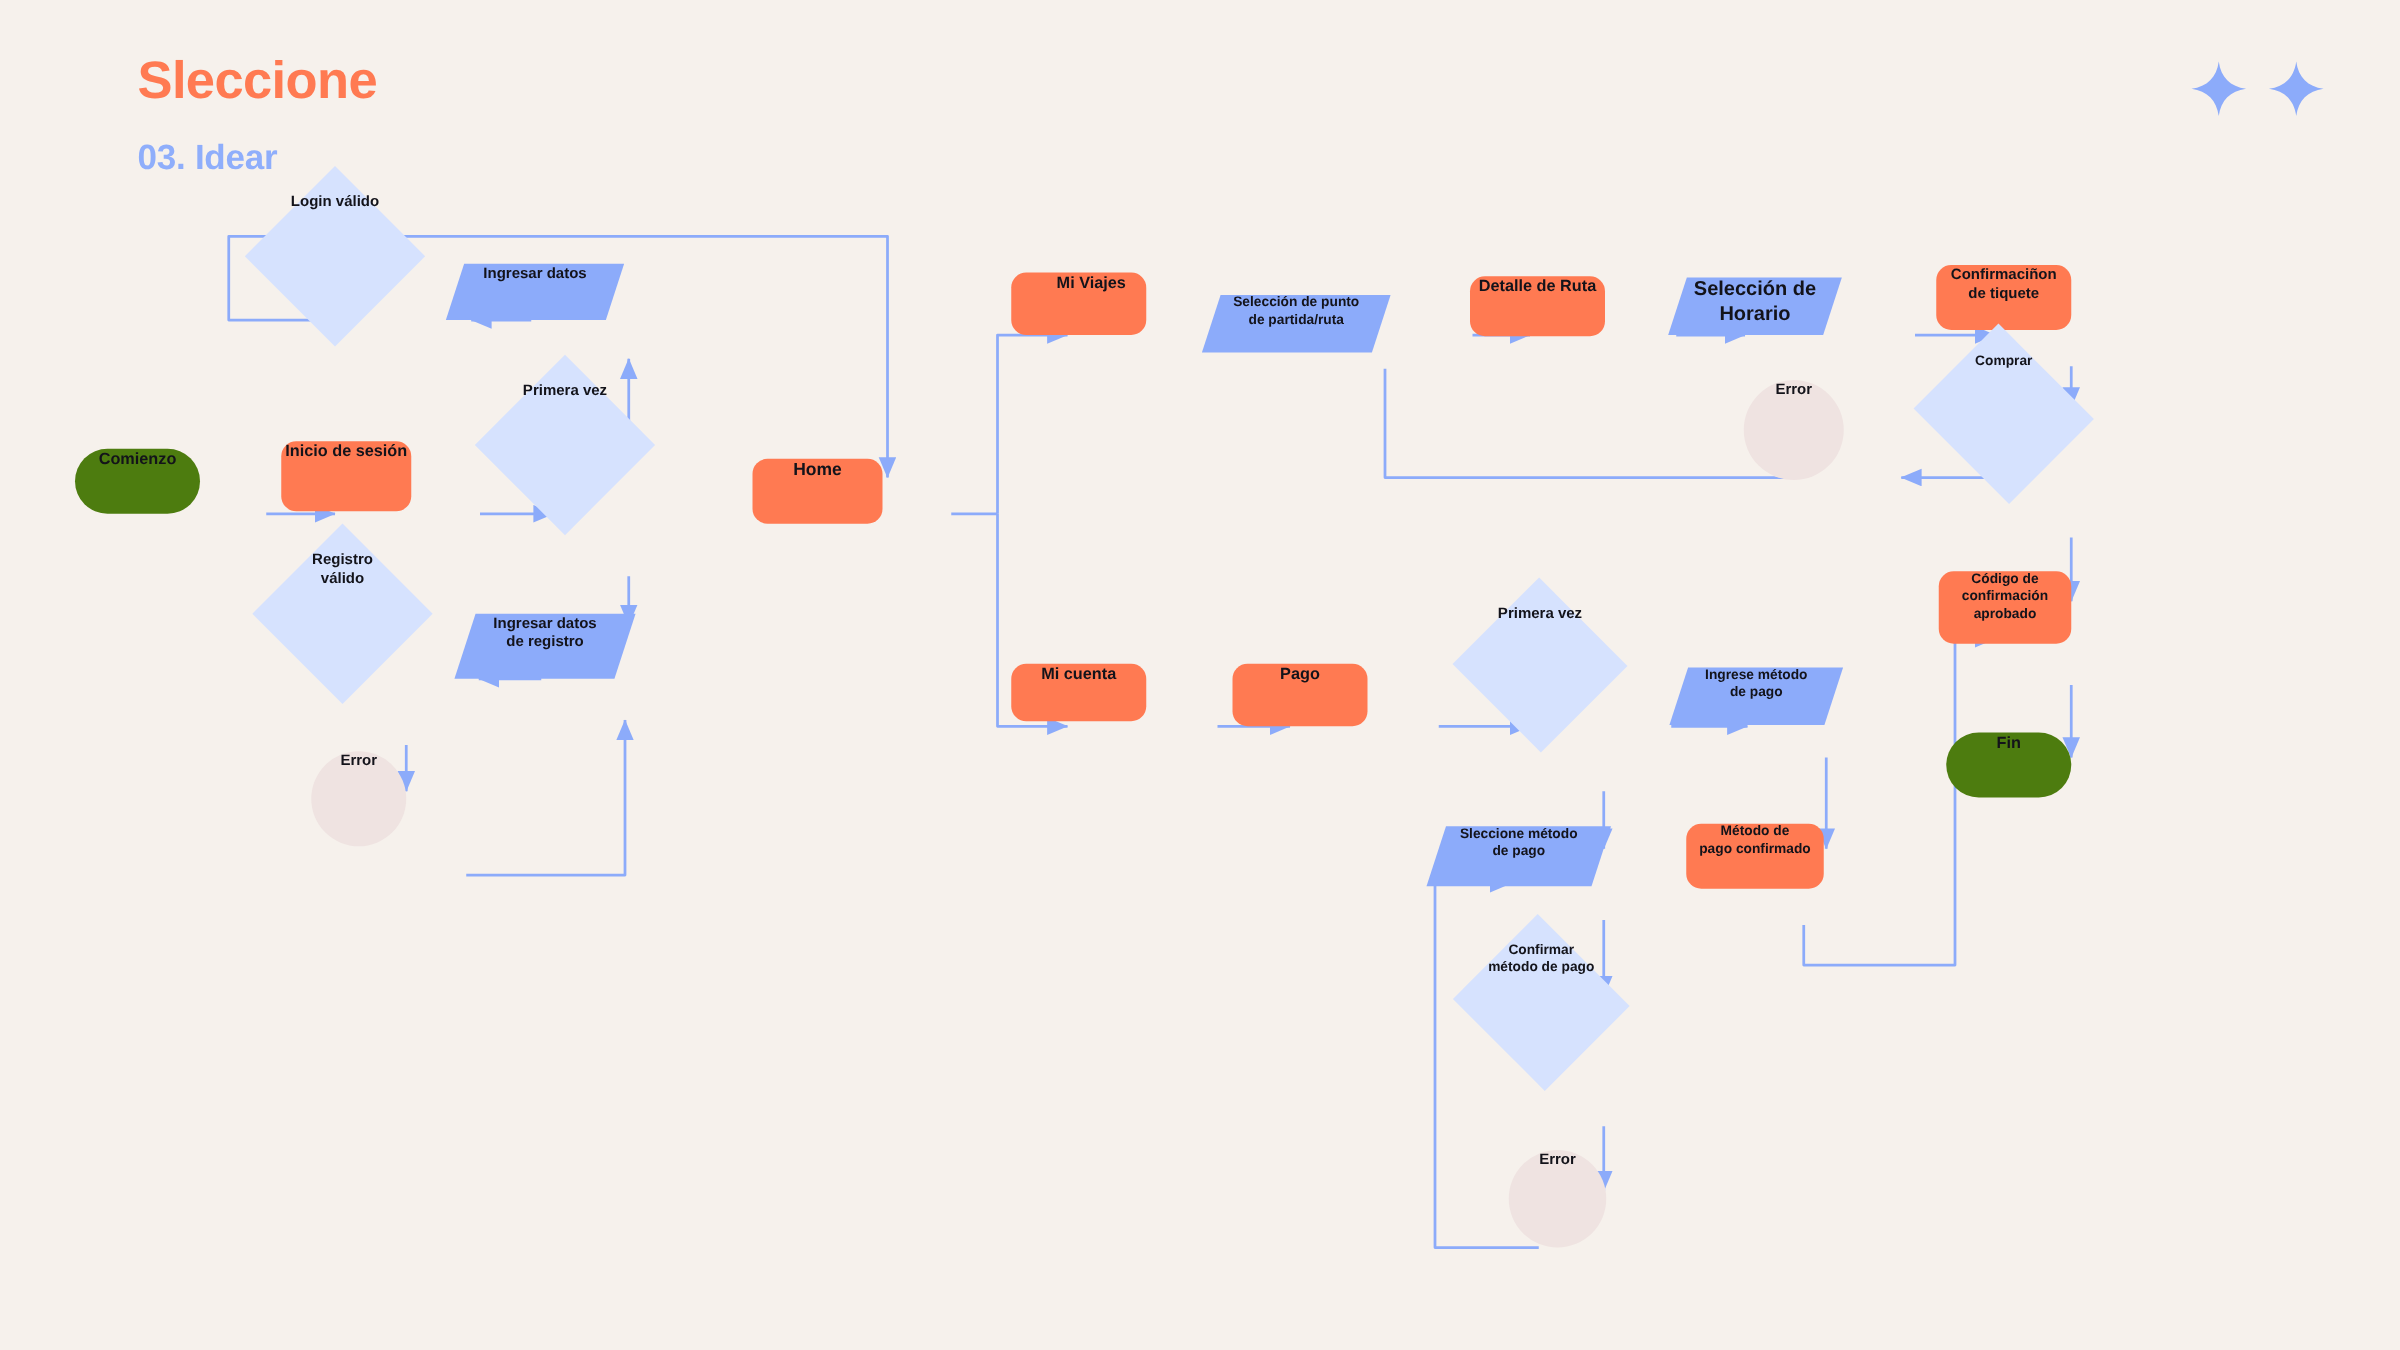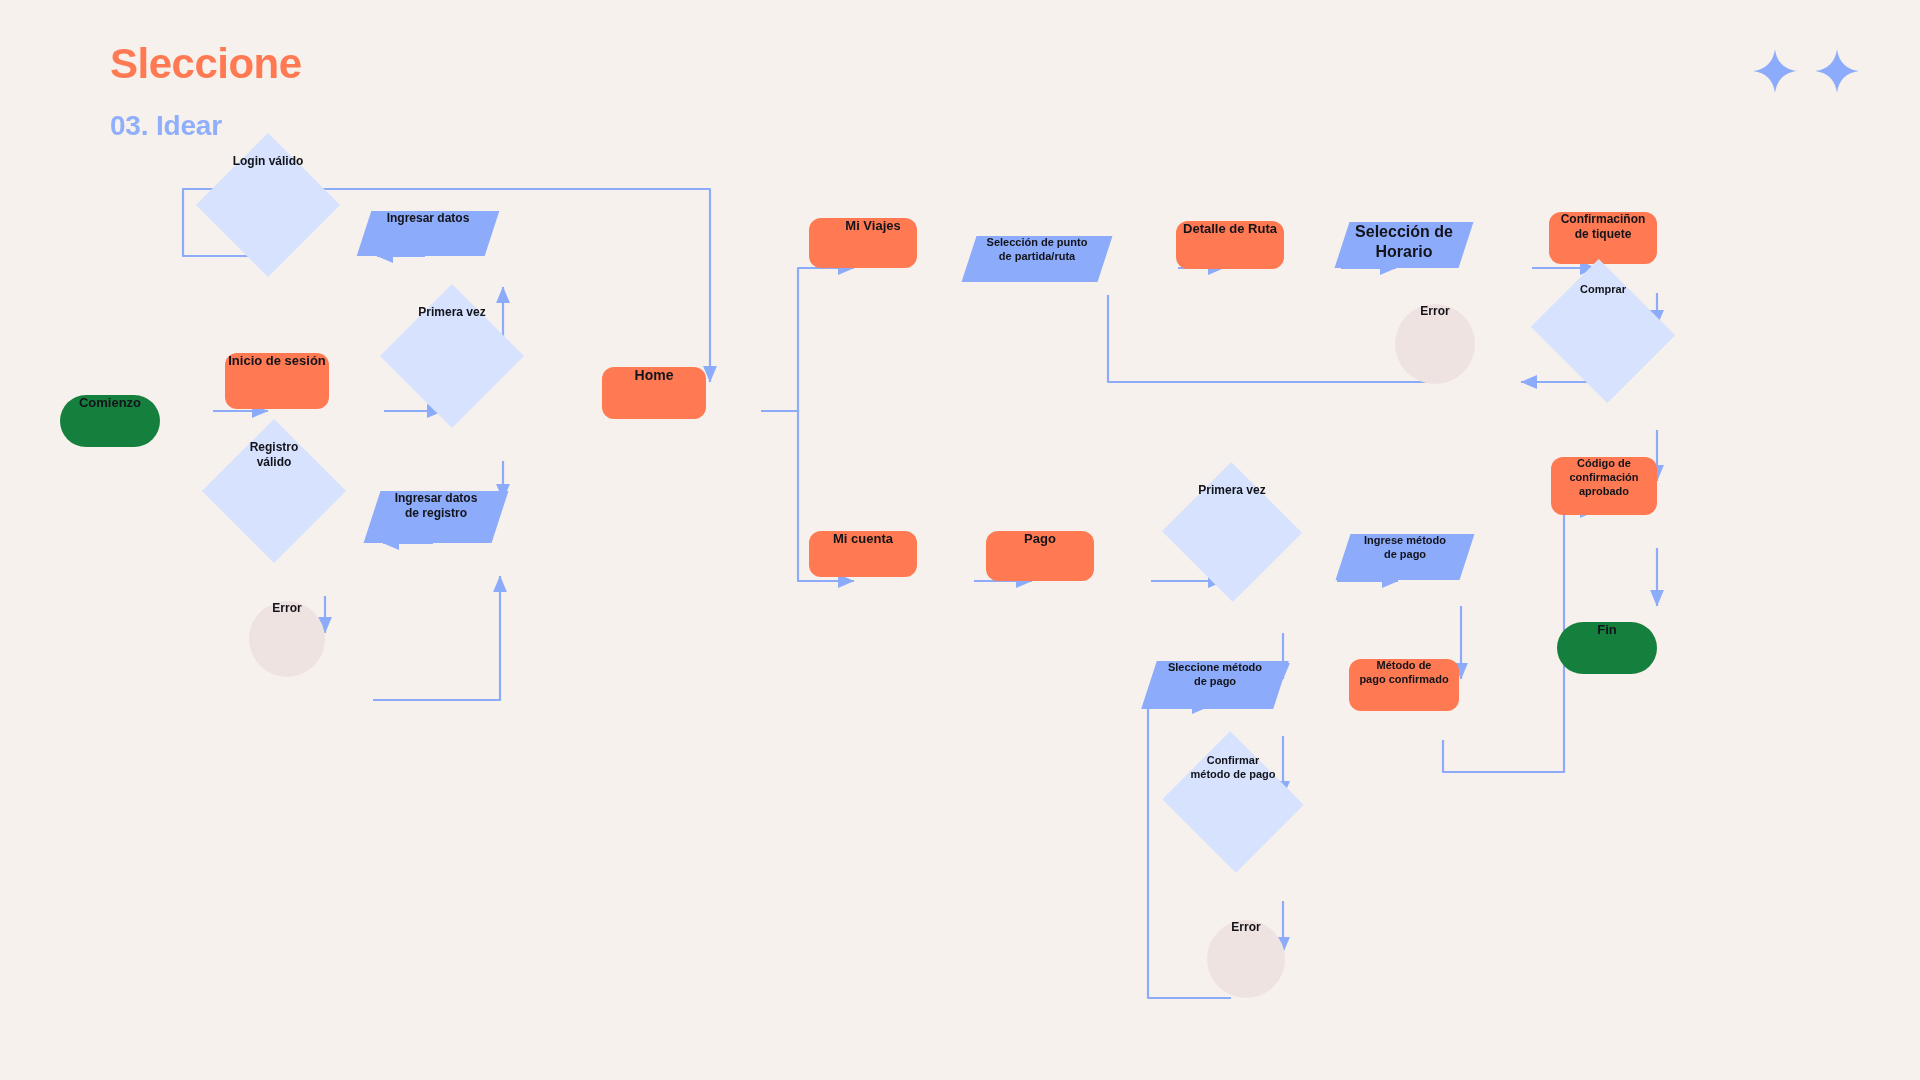--- a/index.html
+++ b/index.html
@@ -30,21 +30,21 @@
   .node {
     position:absolute;
     display:flex; align-items:flex-start; justify-content:center;
     text-align:center;
     color:#13131A;
     font-weight:bold;
     line-height:1.25;
     white-space:pre-line;
     z-index:3;
   }
-  .n-term   { background:#15803d; border-radius:999px;margin-top:36px; }
+  .n-term   { background:#4d7c0f; border-radius:999px; }
   .n-proc   { background:#FF7A52; border-radius:12px; }
   .n-err    { background:#EFE3E1; border-radius:50%; }
   .n-dec    { background:#D6E2FE; }
   .n-dec .lbl { position:relative; z-index:2; }
   .n-io     { background:#8CABFA; }
   .diamond  { transform:rotate(45deg); position:absolute; inset:0; background:#D6E2FE; }
   .io-skew  { transform:skewX(-18deg); position:absolute; inset:0; background:#8CABFA; }
   .io-txt   { position:relative; z-index:2; padding:0 10px; }
 </style>
 </head>

